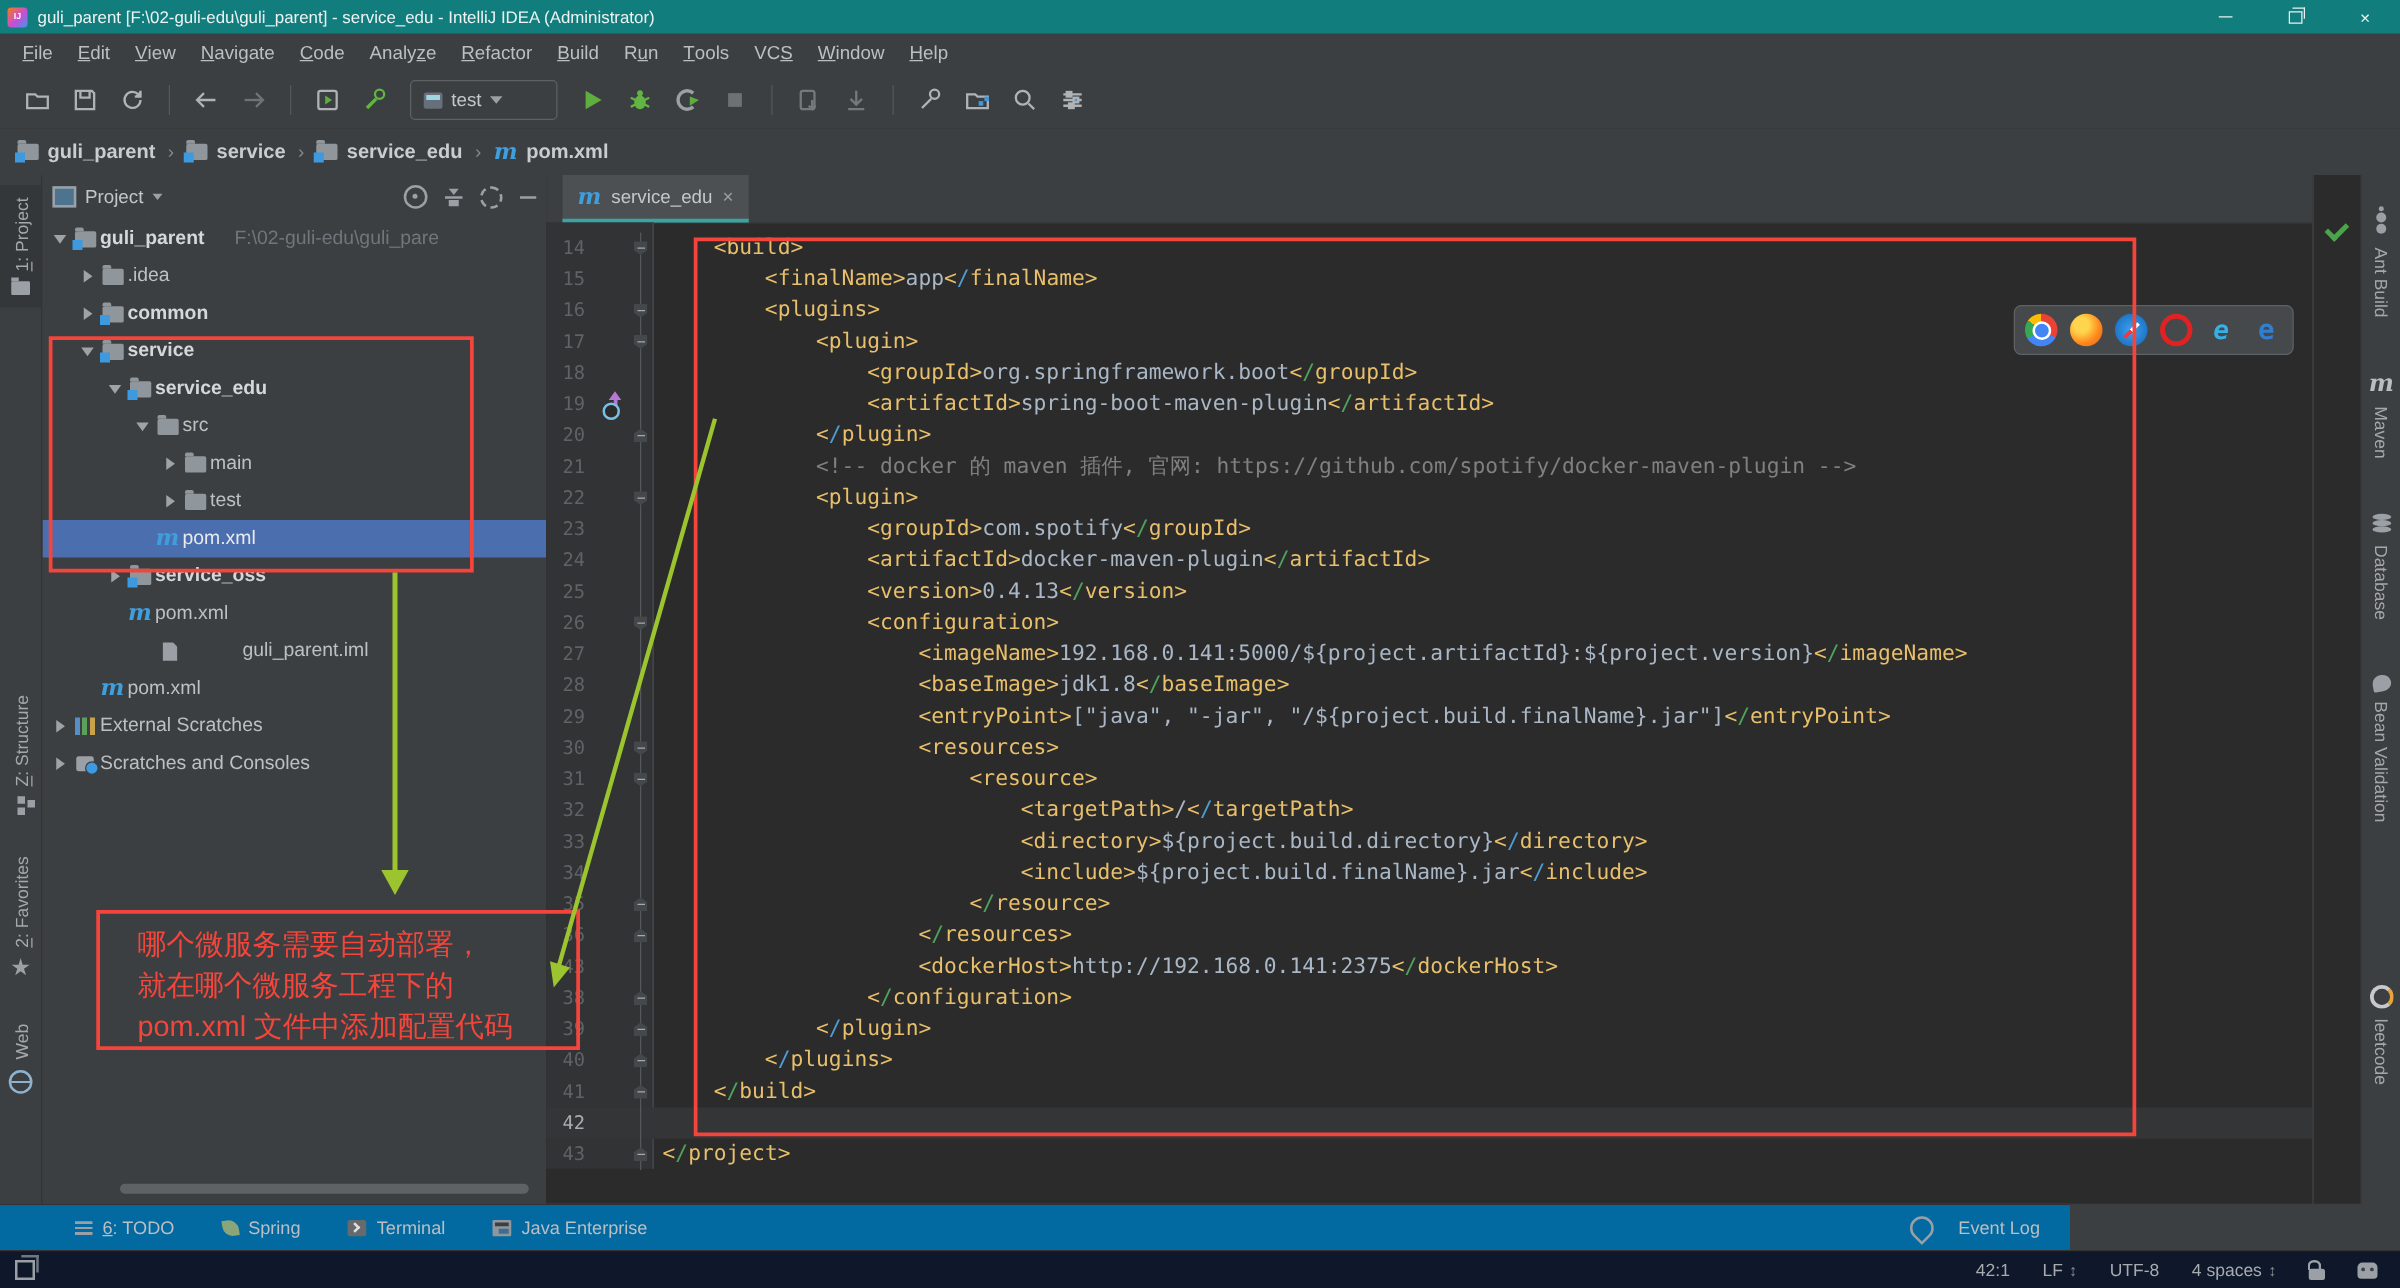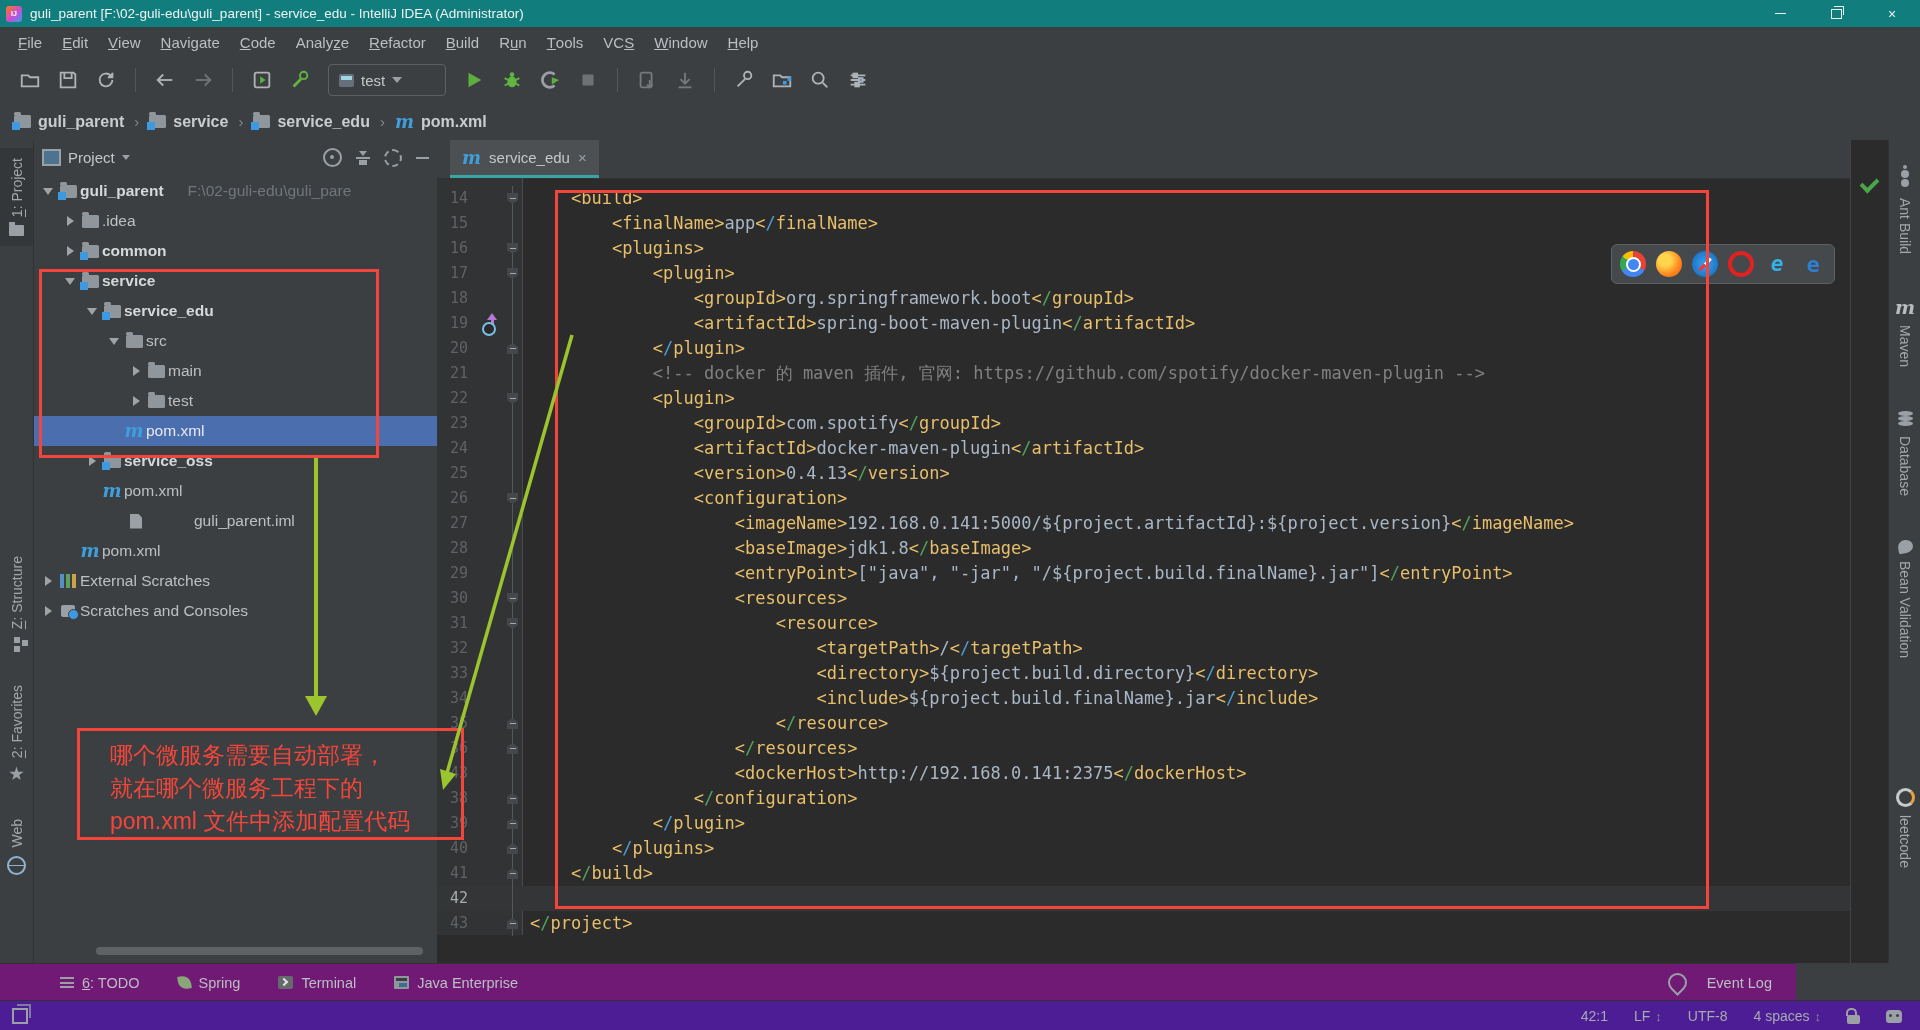--- a/index.html
+++ b/index.html
@@ -110,32 +110,32 @@
   #stripe{position:absolute;left:1413px;top:0;width:38px;height:823px;background:#2b2b2b;border-left:1px solid #414345;}
   #inspect-ok{position:absolute;left:10px;top:38px;width:13px;height:7px;border-left:4px solid #4aa54a;border-bottom:4px solid #4aa54a;transform:rotate(-45deg);}
   
   #rstrip{position:absolute;left:1888px;top:0;width:32px;height:823px;background:#3c3f41;border-left:1px solid #323232;}
   .ic-ant{width:8px;height:8px;border-radius:50%;background:#9aa0a5;box-shadow:0 9px 0 0 #9aa0a5, 0 -7px 0 -2px #9aa0a5;margin:8px 0 12px;}
   .ic-mvnGray{font-family:"DejaVu Serif",serif;font-style:italic;font-weight:bold;color:#b9bdc0;font-size:19px;line-height:1;}
   .ic-db{width:15px;height:5px;border-radius:50%;background:#9aa0a5;box-shadow:0 5px 0 #9aa0a5,0 10px 0 #9aa0a5;margin-bottom:12px;}
   .ic-bean{width:15px;height:13px;background:#9aa0a5;border-radius:50% 50% 50% 10%;transform:rotate(-10deg);}
   .ic-leet{width:13px;height:13px;border:3px solid #c8c9ca;border-right-color:#e8a33d;border-radius:50%;}
   
-  #bottombar{position:absolute;left:0;top:963px;width:1796px;height:37px;background:#701a75;border-top:1px solid #323232;display:flex;align-items:center;color:#bbbfc2;font-size:14.5px;}
+  #bottombar{position:absolute;left:0;top:963px;width:1656px;height:37px;background:#0369a1;border-top:1px solid #323232;display:flex;align-items:center;color:#bbbfc2;font-size:14.5px;}
   .bb-item{display:flex;align-items:center;gap:8px;margin-right:38px;}
   .ic-todo{width:14px;height:11px;background:repeating-linear-gradient(#9aa0a5 0 2px,#0000 2px 4.5px);}
   .ic-spring{width:13px;height:13px;background:#8aa57a;border-radius:0 65% 0 65%;transform:rotate(-8deg);}
   .ic-term{width:15px;height:13px;background:#666a6d;border-radius:2px;position:relative;}
   .ic-term:before{content:"";position:absolute;left:3px;top:3px;width:4px;height:4px;border-right:2px solid #dfe2e4;border-bottom:2px solid #dfe2e4;transform:rotate(-45deg);}
   .ic-jee{width:15px;height:13px;background:#8f969c;position:relative;border-radius:1px;}
   .ic-jee:before{content:"";position:absolute;left:2px;top:2px;right:2px;height:3px;background:#3c3f41;}
   .ic-jee:after{content:"";position:absolute;left:5px;top:7px;right:2px;bottom:2px;background:#3c6e91;}
   #eventlog{margin-left:auto;margin-right:24px;display:flex;align-items:center;gap:20px;}
   .ic-balloon{width:15px;height:15px;border:2px solid #9aa0a5;border-radius:50% 50% 50% 0;transform:rotate(-45deg);}
-  #statusbar{position:absolute;left:0;top:1000px;width:1920px;height:30px;background:#4c1d95;border-top:1px solid #323232;display:flex;align-items:center;color:#a7abae;font-size:14px;}
+  #statusbar{position:absolute;left:0;top:1000px;width:1920px;height:30px;background:#0f172a;border-top:1px solid #323232;display:flex;align-items:center;color:#a7abae;font-size:14px;}
   .ic-stack{width:12px;height:12px;border:2px solid #9aa0a5;margin-left:12px;position:relative;}
   .ic-stack:before{content:"";position:absolute;left:3px;top:-6px;width:12px;height:12px;border:2px solid #9aa0a5;border-bottom:none;border-left:none;opacity:.7;}
   #status-right{margin-left:auto;display:flex;align-items:center;gap:26px;padding-right:18px;}
   .updn:after{content:"\2195";color:#8a8e91;margin-left:5px;font-size:13px;}
   .ic-lock{width:13px;height:9px;background:#9aa0a5;border-radius:2px;position:relative;margin-top:6px;}
   .ic-lock:before{content:"";position:absolute;left:-1px;top:-7px;width:7px;height:6px;border:2px solid #9aa0a5;border-bottom:none;border-radius:5px 5px 0 0;}
   .ic-hector{width:16px;height:13px;background:#9aa0a5;border-radius:4px 4px 3px 3px;position:relative;}
   .ic-hector:before{content:"";position:absolute;left:3px;top:4px;width:3px;height:3px;border-radius:50%;background:#3c3f41;box-shadow:7px 0 0 #3c3f41;}
   
   .tbtn svg{stroke:#afb3b6;fill:none;stroke-width:2;}

